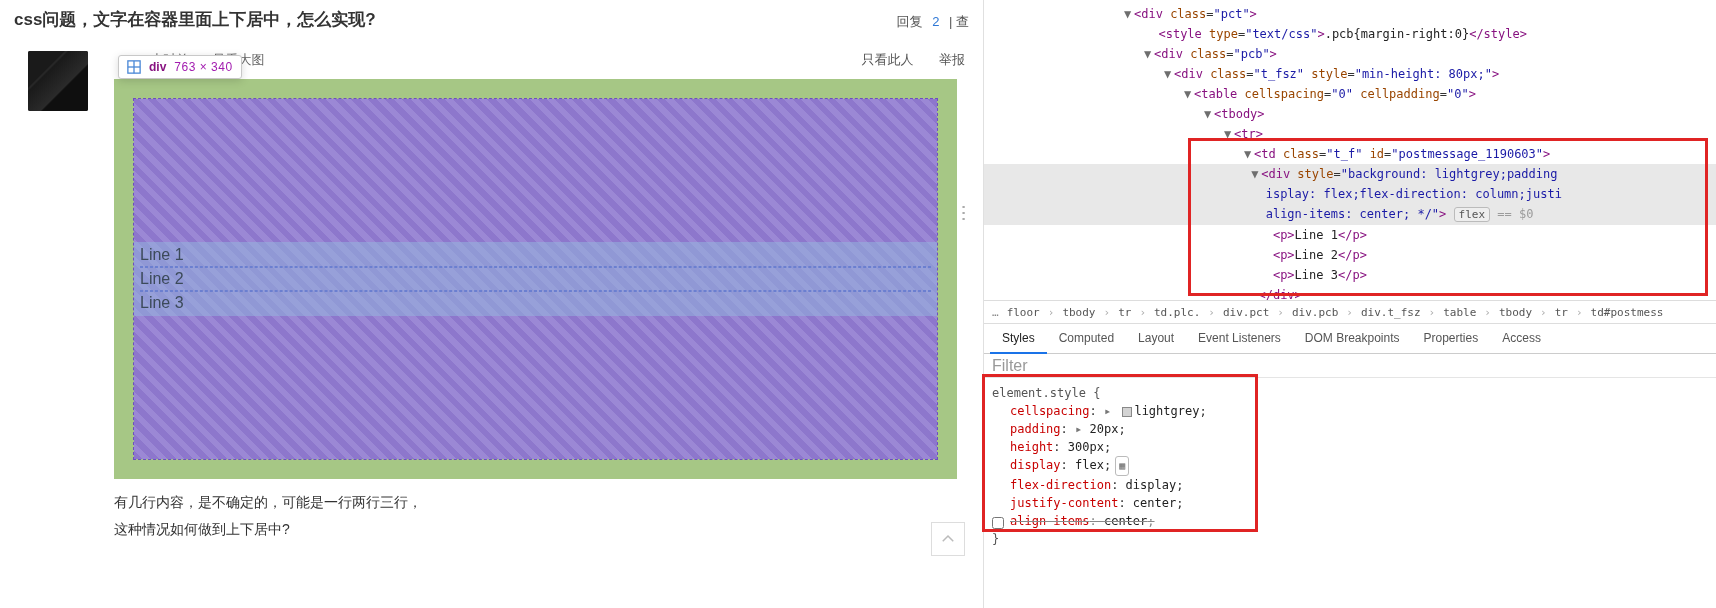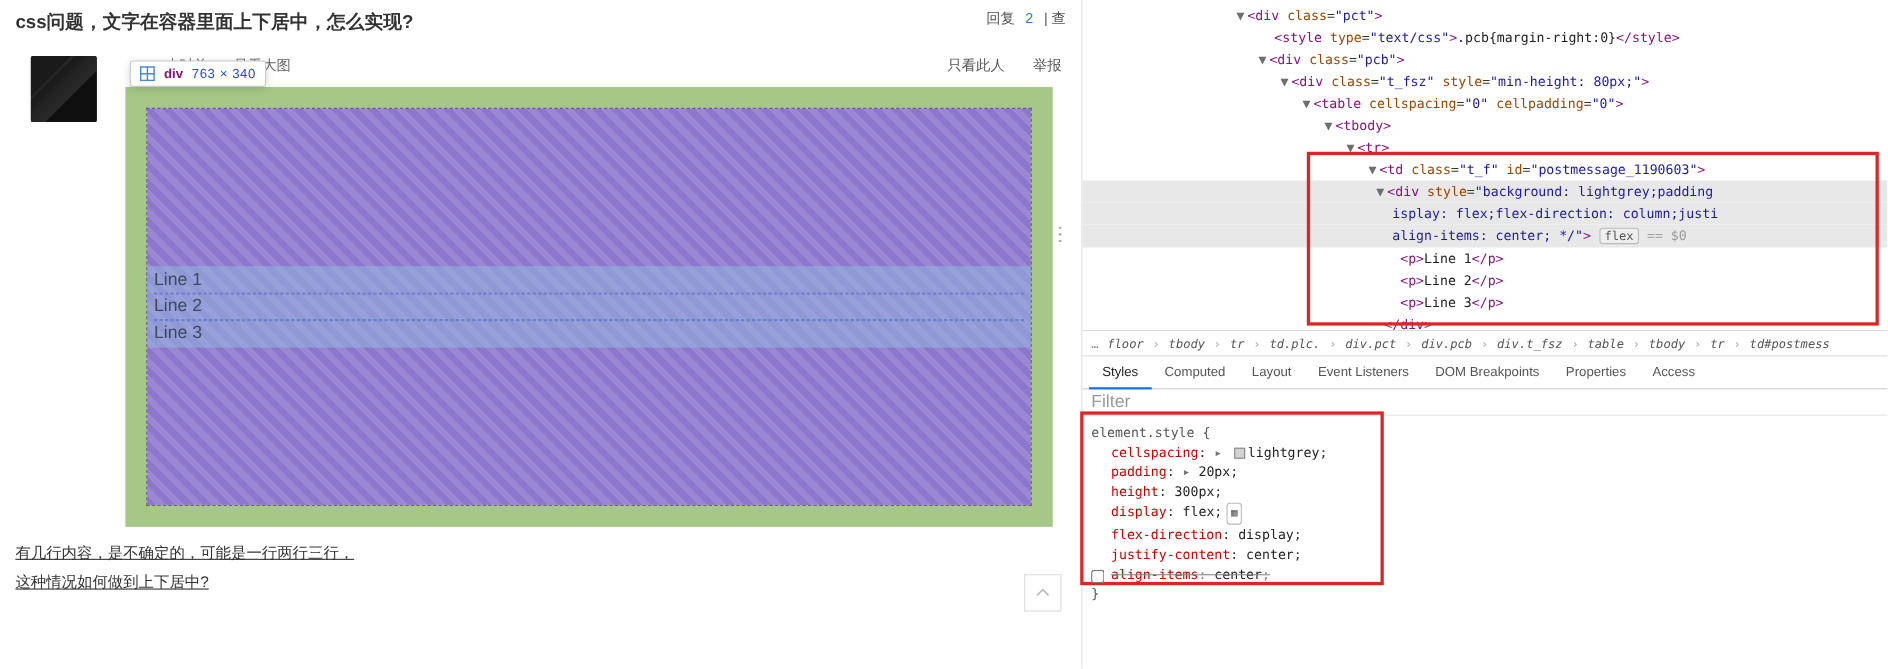--- a/index.html
+++ b/index.html
@@ -1,66 +1,66 @@
 <!DOCTYPE html>
 <html><head>
 <meta charset="utf-8">
 <style>
   * { box-sizing: border-box; }
   body { margin:0; font-family: "Microsoft YaHei", Arial, sans-serif; font-size:13px; color:#333; background:#fff; width:1716px; height:608px; overflow:hidden; display:flex; }
   .left-pane { width:984px; height:608px; position:relative; border-right:1px solid #e0e0e0; }
-  .title-bar { padding:8px 14px 6px; display:flex; justify-content:space-between; align-items:flex-start;gap:32px; }
+  .title-bar { padding:8px 14px 6px; display:flex; justify-content:space-between; align-items:flex-end;gap:32px; }
   .title-text { font-size:17px; font-weight:bold; color:#333; }
   .title-right { color:#555; font-size:13px; }
   .title-right .num { color:#2f78d6; margin:0 6px; }
   .post-area { margin:12px 12px 0 14px; position:relative; }
   .avatar { position:absolute; left:14px; top:2px; width:60px; height:60px; background:#111; border-radius:2px; overflow:hidden; }
   .avatar::before { content:""; position:absolute; inset:0; background:linear-gradient(135deg,#1a1a1a 30%,#2a2a2a 32%,#1a1a1a 34%,#2a2a2a 60%,#0f0f0f 62%); }
   .post-meta { margin-left:100px; display:flex; gap:10px; align-items:center; height:22px; font-size:13px; color:#666; }
   .post-meta .sep { color:#ccc; }
   .post-actions { position:absolute; right:6px; top:2px; font-size:13px; color:#555; }
   .post-actions span { margin-left:22px; cursor:pointer; }
 
   .inspect-tooltip { position:absolute; left:104px; top:6px; z-index:5; background:#fff; border:1px solid #c8c8c8; border-radius:3px; box-shadow:0 2px 8px rgba(0,0,0,0.15); padding:4px 8px; display:flex; align-items:center; gap:8px; font-size:12px; }
   .inspect-tooltip .icon { width:14px; height:14px; display:inline-flex; align-items:center; justify-content:center; }
   .inspect-tooltip .tag { color:#881280; font-weight:bold; }
-  .inspect-tooltip .dims { color:#1d4ed8; letter-spacing:.5px; }
+  .inspect-tooltip .dims { color:#a21caf; letter-spacing:.5px; }
 
   .highlight-wrap { margin-left:100px; margin-top:8px; }
   .hl-outer { width:843px; height:400px; background:#a6c785; position:relative; }
   .hl-inner { position:absolute; left:20px; top:20px; right:20px; bottom:20px;
     background: repeating-linear-gradient(45deg,#8b6fd4 0,#8b6fd4 6px,#9a82de 6px,#9a82de 12px);
     opacity:.9; outline:1px dashed #6842c7; }
   .hl-content { position:absolute; left:20px; right:20px; top:50%; transform:translateY(-50%); background:rgba(147,180,221,.55); padding:2px 6px; }
   .hl-content .line { font-size:16px; color:#3c4a5a; border-top:1px dashed #6b7fd0; border-bottom:1px dashed #6b7fd0; padding:2px 0; }
   .hl-content .line:first-child { border-top:none; }
   .hl-content .line:last-child { border-bottom:none; }
   .overflow-dots { position:absolute; right:-4px; top:155px; color:#aaa; font-size:18px; writing-mode:vertical-rl; }
 
-  .post-body-text { margin-top:10px; font-size:14px; color:#333; line-height:1.9;text-decoration:underline; }
+  .post-body-text { margin-left:100px; margin-top:10px; font-size:14px; color:#333; line-height:1.9; }
   .scroll-top { position:absolute; right:18px; bottom:52px; width:34px; height:34px; border:1px solid #ddd; display:flex; align-items:center; justify-content:center; color:#aaa; background:#fff; }
   .scroll-top svg { width:18px; height:18px; }
 
   
   .right-pane { flex:1; height:608px; display:flex; flex-direction:column; font-family:Menlo,Consolas,monospace; font-size:12px; color:#333; }
   .elements-panel { height:300px; overflow:hidden; position:relative; padding:4px 0 0 0; }
   .dom-line { white-space:pre; padding:0 0 0 4px; line-height:20px; }
   .ind0 { padding-left:140px; } .ind1 { padding-left:160px; } .ind2{padding-left:180px;} .ind3{padding-left:200px;} .ind4{padding-left:220px;} .ind5{padding-left:240px;} .ind6{padding-left:260px;}
   .tri { color:#6e6e6e; display:inline-block; width:10px; }
   .tag-p { color:#881280; }
   .attr-n { color:#994500; }
   .attr-v { color:#1a1aa6; }
   .txt { color:#222; }
   .gray { color:#9b9b9b; }
   .highlight-row { background:#e8e8e8; }
   .flex-badge { background:#eee; border:1px solid #bbb; border-radius:3px; padding:0 4px; font-size:11px; color:#555; }
   .red-box-a { position:absolute; left:204px; top:138px; width:520px; height:158px; border:3px solid #e02424; pointer-events:none; }
 
   .breadcrumb { height:24px; border-top:1px solid #ddd; border-bottom:1px solid #ddd; display:flex; align-items:center; padding:0 8px; gap:4px; font-size:11px; color:#555; overflow:hidden; white-space:nowrap; }
-  .breadcrumb .crumb { padding:2px 4px; color:#555; cursor:pointer;font-style:italic; }
+  .breadcrumb .crumb { padding:2px 4px; color:#555; cursor:pointer; }
   .breadcrumb .sep { color:#aaa; }
   .breadcrumb .ell { color:#888; }
 
   .styles-tabs { height:30px; display:flex; align-items:center; border-bottom:1px solid #ccc; padding:0 6px; gap:0; font-family:Arial,sans-serif; font-size:12px; color:#555; }
   .styles-tabs .tab { padding:6px 12px 7px; cursor:pointer; }
   .styles-tabs .tab.active { color:#222; border-bottom:2px solid #1a73e8; margin-bottom:-1px; }
 
   .filter-row { height:24px; border-bottom:1px solid #e5e5e5; display:flex; align-items:center; padding:0 8px; color:#999; font-family:Arial,sans-serif; font-size:16px; }
 
   .styles-body { flex:1; position:relative; padding:6px 8px; font-family:Menlo,Consolas,monospace; font-size:12px; line-height:18px; }

